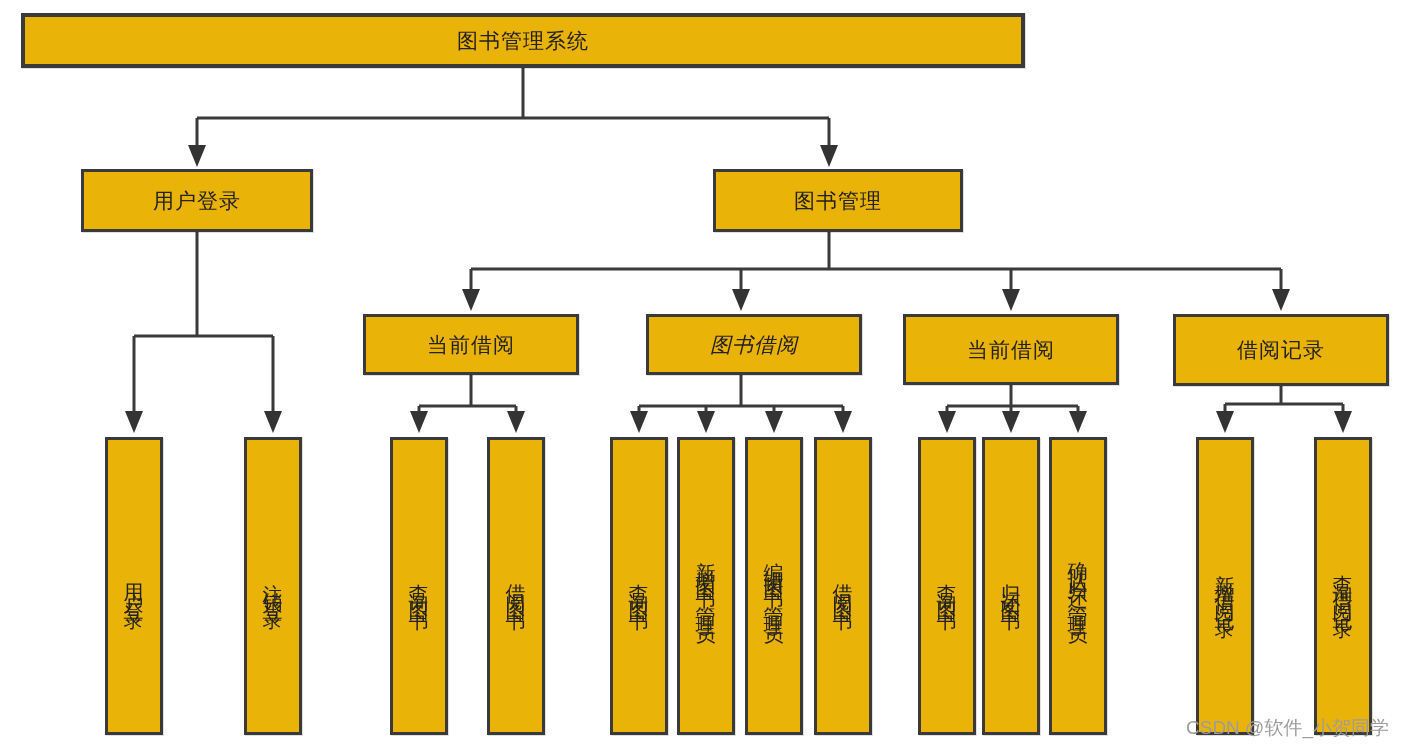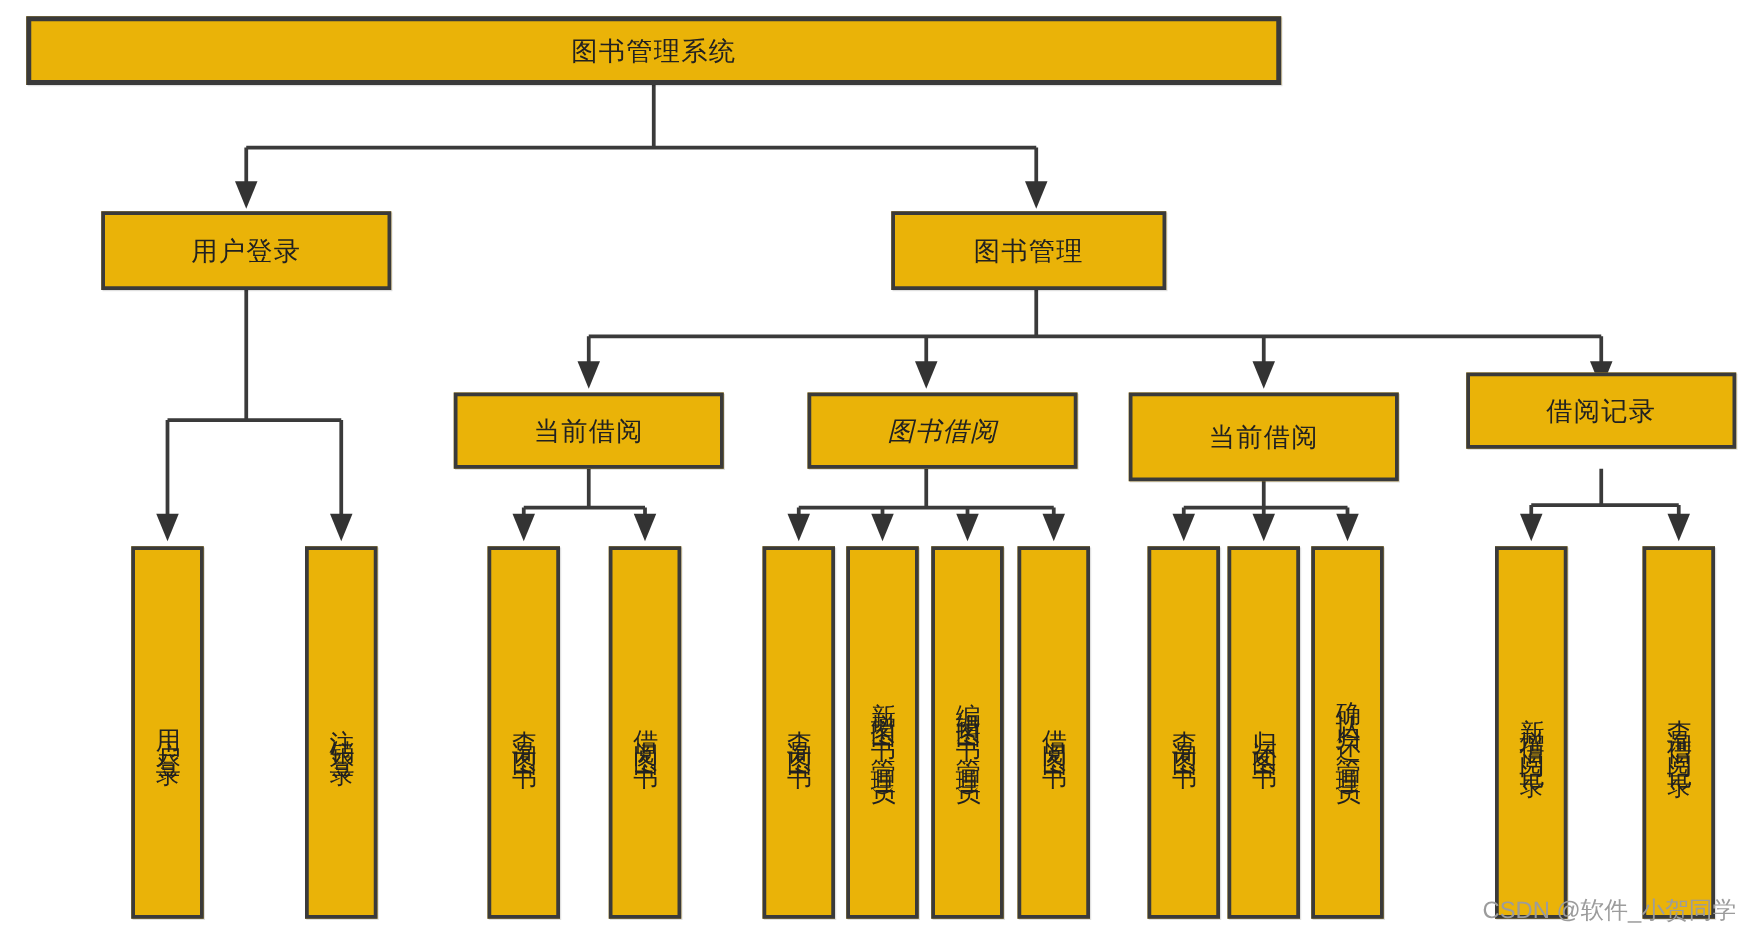--- a/index.html
+++ b/index.html
@@ -104,26 +104,26 @@
     <g>
       <path d="M1281 375 V404 M1225 404 H1343 M1225 404 V413 M1343 404 V413"></path>
       <polygon points="1216,411 1234,411 1225,433"></polygon>
       <polygon points="1334,411 1352,411 1343,433"></polygon>
     </g>
   </svg>
 
   <div class="node root" style="left:21px; top:13px; width:1004px; height:55px;">图书管理系统</div>
 
   <div class="node hnode" style="left:81px; top:169px; width:232px; height:63px;">用户登录</div>
-  <div class="node hnode" style="left:713px; top:169px; width:220px; height:63px;">图书管理</div>
+  <div class="node hnode" style="left:713px; top:169px; width:250px; height:63px;">图书管理</div>
 
   <div class="node hnode" style="left:363px; top:314px; width:216px; height:61px;">当前借阅</div>
   <div class="node hnode" style="left:646px; top:314px; width:216px; height:61px;font-style:italic;">图书借阅</div>
   <div class="node hnode" style="left:903px; top:314px; width:216px; height:71px;">当前借阅</div>
-  <div class="node hnode" style="left:1173px; top:298px; width:216px; height:61px;">借阅记录</div>
+  <div class="node hnode" style="left:1173px; top:314px; width:216px; height:72px;">借阅记录</div>
 
   <div class="node vnode" style="left:105px; top:437px; width:58px; height:298px;">用户登录</div>
   <div class="node vnode" style="left:244px; top:437px; width:58px; height:298px;">注销登录</div>
 
   <div class="node vnode" style="left:390px; top:437px; width:58px; height:298px;">查询图书</div>
   <div class="node vnode" style="left:487px; top:437px; width:58px; height:298px;">借阅图书</div>
 
   <div class="node vnode" style="left:610px; top:437px; width:58px; height:298px;">查询图书</div>
   <div class="node vnode" style="left:677px; top:437px; width:58px; height:298px;">新增图书（管理员）</div>
   <div class="node vnode" style="left:745px; top:437px; width:58px; height:298px;">编辑图书（管理员）</div>

